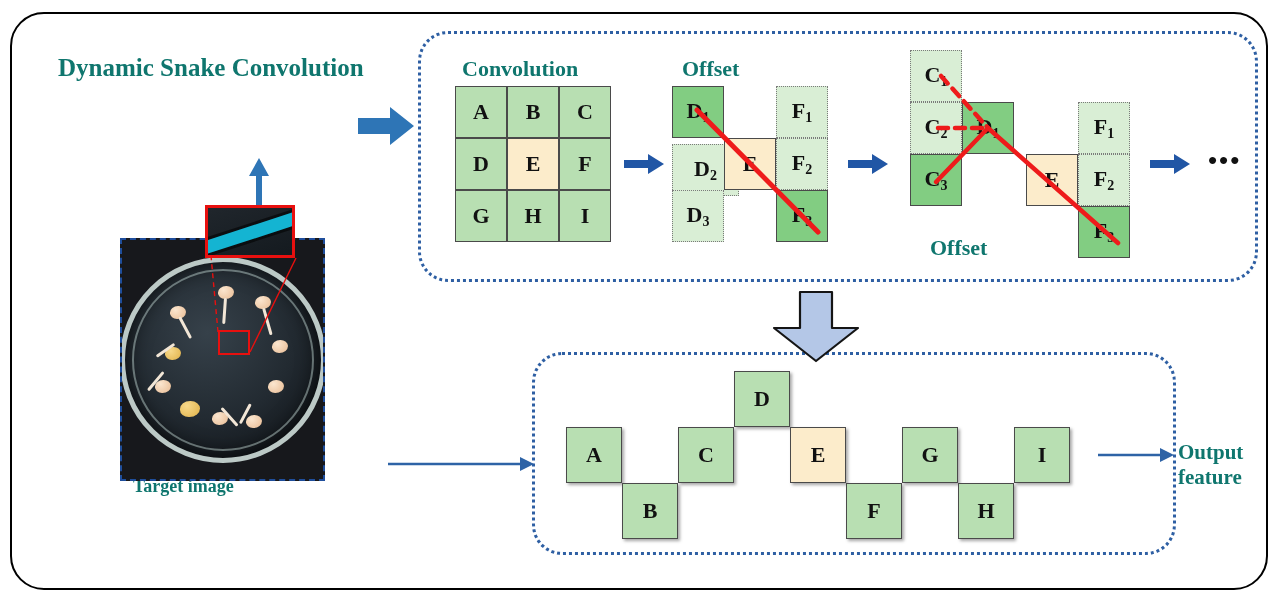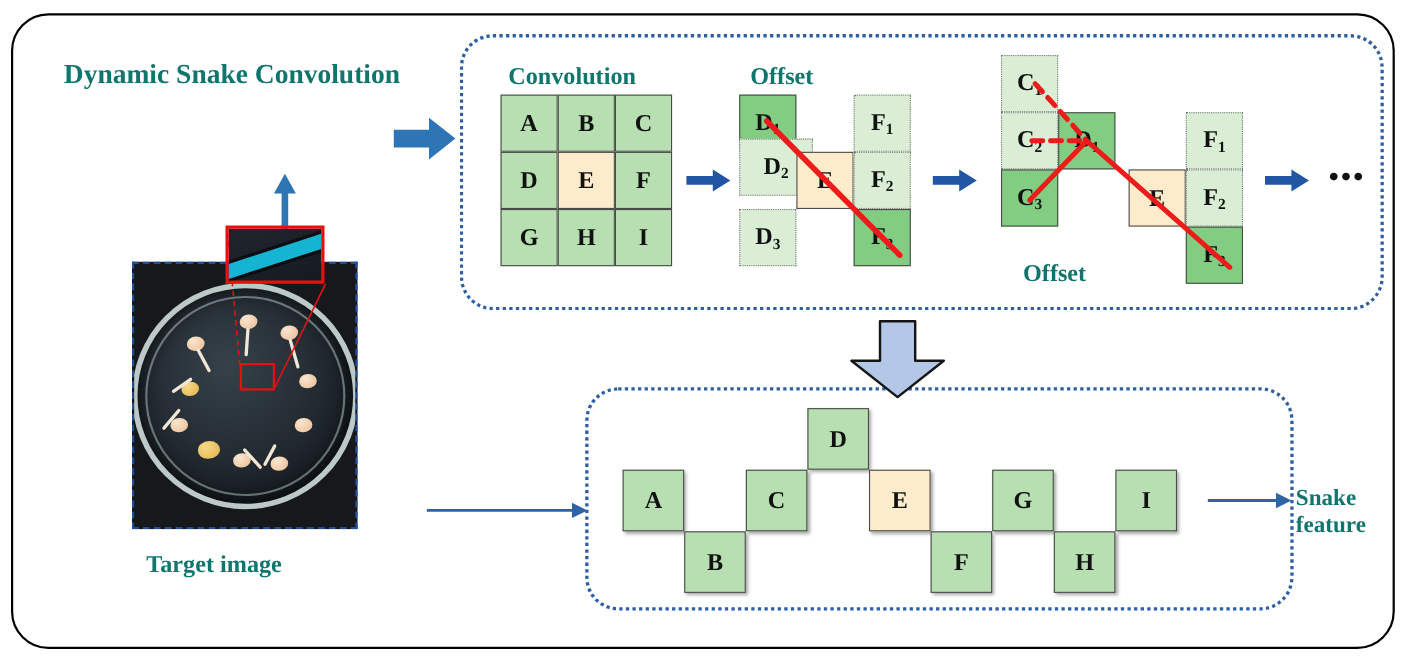--- a/index.html
+++ b/index.html
@@ -14,21 +14,21 @@
     box-sizing:border-box;background:#fff;}
   .panel-top{left:418px;top:31px;width:840px;height:251px;}
   .panel-bottom{left:532px;top:352px;width:644px;height:203px;}
 
   
   .ttl{position:absolute;font-weight:bold;color:#0f766e;white-space:nowrap;}
   .title-main{left:58px;top:54px;font-size:25px;}
   .lbl-conv{left:462px;top:56px;font-size:22px;}
   .lbl-off1{left:682px;top:56px;font-size:22px;}
   .lbl-off2{left:930px;top:235px;font-size:22px;}
-  .lbl-target{left:133px;top:500px;font-size:22px;}
+  .lbl-target{left:133px;top:476px;font-size:18px;}
   .lbl-output{left:1178px;top:440px;font-size:21px;line-height:25px;
     white-space:normal;width:92px;text-align:left;}
   .ellipsis{position:absolute;left:1208px;top:146px;font-size:26px;
     font-weight:bold;color:#111;letter-spacing:2px;}
 
   
   .learn-box{position:absolute;left:170px;top:88px;width:176px;height:72px;
     background:#fbdf8f;border:2px solid #6b5524;border-radius:12px;
     box-shadow:3px 3px 4px rgba(0,0,0,.45);
     display:flex;align-items:center;justify-content:center;text-align:center;
@@ -81,21 +81,21 @@
 
   <div class="dotted-panel panel-top"></div>
 
   <div class="dotted-panel panel-bottom"></div>
 
   <div class="ttl title-main">Dynamic Snake Convolution</div>
   <div class="ttl lbl-conv">Convolution</div>
   <div class="ttl lbl-off1">Offset</div>
   <div class="ttl lbl-off2">Offset</div>
   <div class="ttl lbl-target">Target image</div>
-  <div class="ttl lbl-output">Snake feature</div>
+  <div class="ttl lbl-output">Output feature</div>
   <div class="ellipsis">•••</div>
 
 
   <svg class="blockarrow" style="left:358px;top:107px;" width="56" height="38" viewBox="0 0 56 38">
     <path d="M0 11 H32 V0 L56 19 L32 38 V27 H0 Z" fill="#2e75b6"></path>
   </svg>
 
   <svg class="blockarrow" style="left:247px;top:158px;" width="24" height="66" viewBox="0 0 24 66">
     <path d="M12 0 L22 18 H15 V66 H9 V18 H2 Z" fill="#2e75b6"></path>
   </svg>
@@ -133,21 +133,21 @@
   </div>
 
   <svg class="blockarrow" style="left:624px;top:152px;" width="40" height="24" viewBox="0 0 40 24">
     <path d="M0 8 H24 V2 L40 12 L24 22 V16 H0 Z" fill="#2156a5"></path>
   </svg>
 
   <div>
     <div class="cell c-dark" style="left:672px;top:86px;width:52px;height:52px;">
         <span>D<sub>1</sub></span>
       </div>
-    <div class="cell c-pale" style="left:672px;top:126px;width:67px;height:52px;">
+    <div class="cell c-pale" style="left:672px;top:144px;width:67px;height:52px;">
         <span>D<sub>2</sub></span>
       </div>
     <div class="cell c-pale" style="left:672px;top:190px;width:52px;height:52px;">
         <span>D<sub>3</sub></span>
       </div>
     <div class="cell c-cream" style="left:724px;top:138px;width:52px;height:52px;">
         <span>E</span>
       </div>
     <div class="cell c-pale" style="left:776px;top:86px;width:52px;height:52px;">
         <span>F<sub>1</sub></span>

